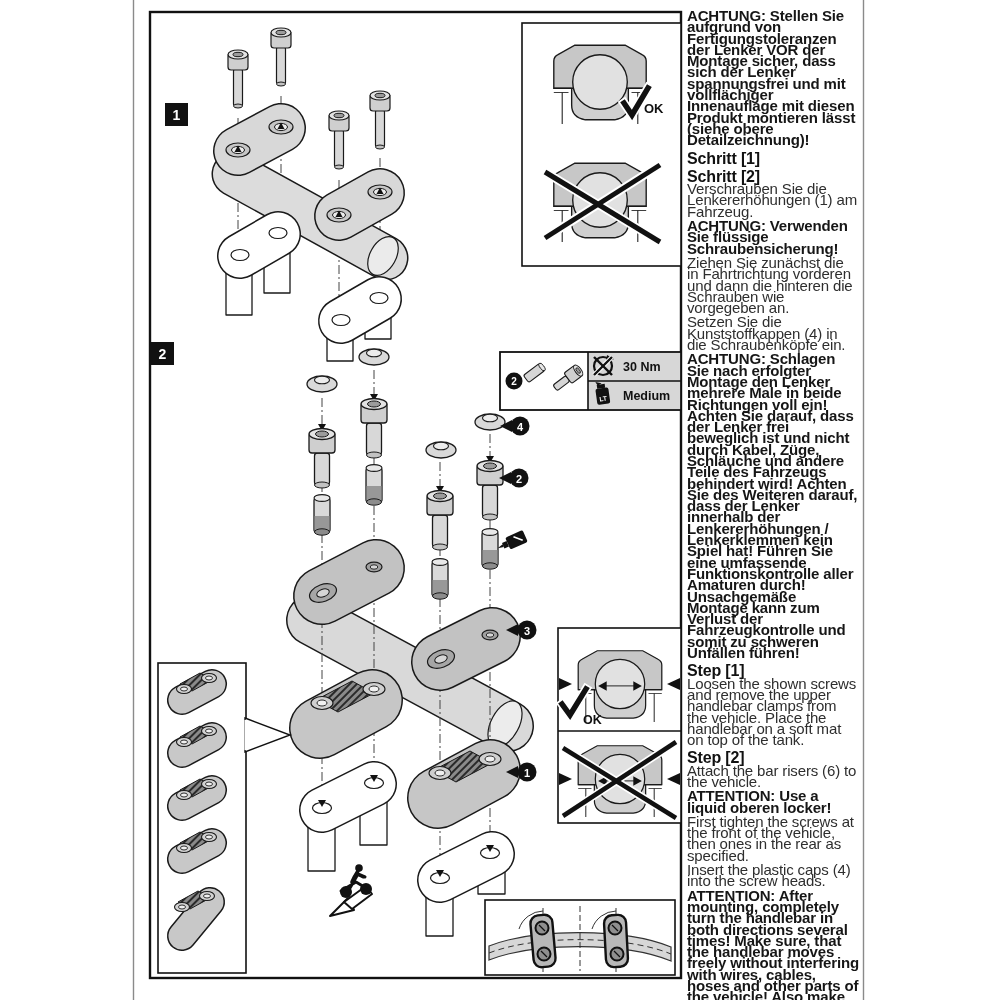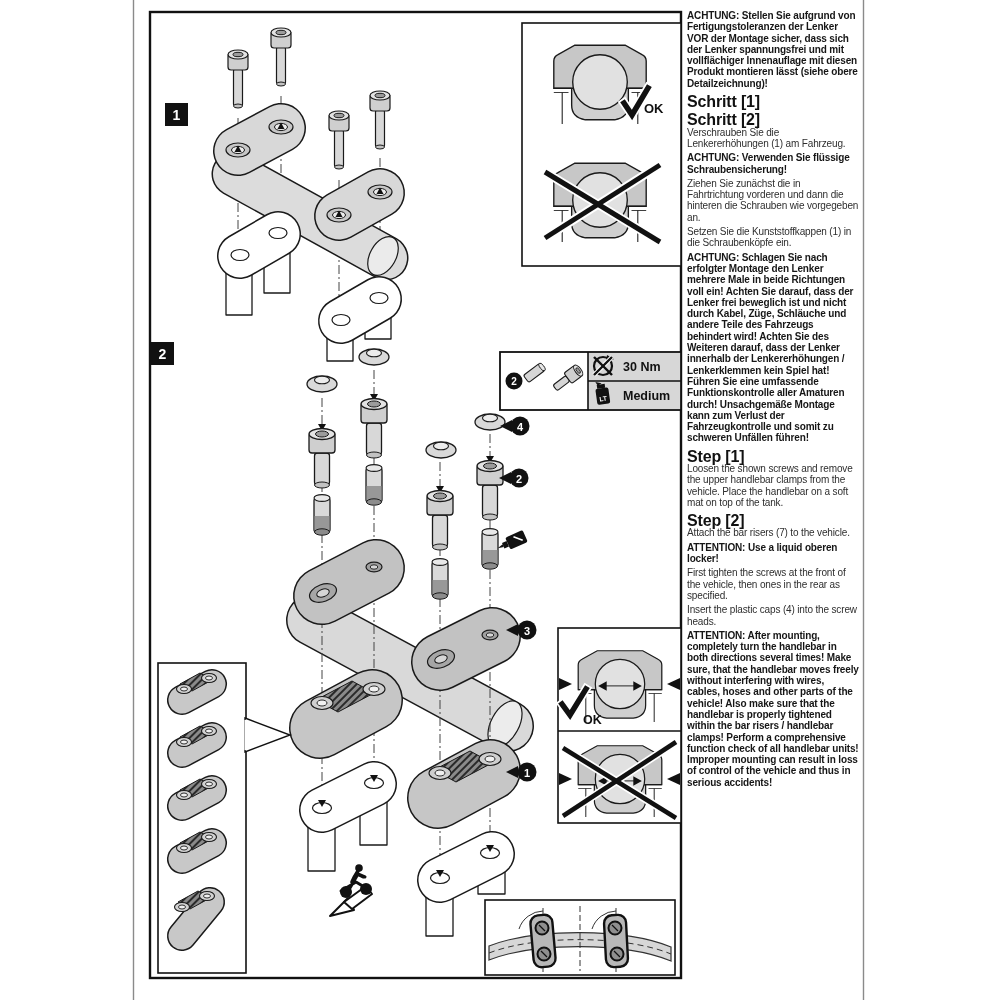--- a/index.html
+++ b/index.html
@@ -1,20 +1,20 @@
 <!DOCTYPE html>
 <html><head>
 <meta charset="utf-8">
 <style>
   html,body{margin:0;padding:0;background:#fff;}
   #page{position:relative;width:1000px;height:1000px;background:#fff;overflow:hidden;
         font-family:"Liberation Sans",sans-serif;}
   #art{position:absolute;left:0;top:0;}
   .text-column{position:absolute;left:687px;top:10px;width:172px;}
-  .blk{font-size:10px;line-height:11.3px;color:#2e2e2e;margin:0 0 3px 0;letter-spacing:-0.15px;}
+  .blk{font-size:15px;line-height:11.3px;color:#2e2e2e;margin:0 0 3px 0;letter-spacing:-0.15px;}
   .blk.b{font-weight:bold;color:#161616;}
   .blk.h{font-weight:bold;color:#111;font-size:16px;margin:7px 0 1px 0;}
   .blk.warn{margin-top:0;}
   .blk.section{margin-top:15px;}
   svg text{font-family:"Liberation Sans",sans-serif;}
   .svgt{font-weight:bold;fill:#111;}
 </style>
 </head>
 <body>
 
@@ -421,25 +421,25 @@
   </g>
 </svg>
 
 <div class="text-column">
       <p class="blk b">ACHTUNG: Stellen Sie aufgrund von Fertigungstoleranzen der Lenker VOR der Montage sicher, dass sich der Lenker spannungsfrei und mit vollflächiger Innenauflage mit diesen Produkt montieren lässt (siehe obere Detailzeichnung)!</p>
       <p class="blk h">Schritt [1]</p>
       <p class="blk h">Schritt [2]</p>
       <p class="blk">Verschrauben Sie die Lenkererhöhungen (1) am Fahrzeug.</p>
       <p class="blk b">ACHTUNG: Verwenden Sie flüssige Schraubensicherung!</p>
       <p class="blk">Ziehen Sie zunächst die in Fahrtrichtung vorderen und dann die hinteren die Schrauben wie vorgegeben an.</p>
-      <p class="blk">Setzen Sie die Kunststoffkappen (1) in die Schraubenköpfe ein.</p>
+      <p class="blk">Setzen Sie die Kunststoffkappen (4) in die Schraubenköpfe ein.</p>
       <p class="blk b warn">ACHTUNG: Schlagen Sie nach erfolgter Montage den Lenker mehrere Male in beide Richtungen voll ein! Achten Sie darauf, dass der Lenker frei beweglich ist und nicht durch Kabel, Züge, Schläuche und andere Teile des Fahrzeugs behindert wird! Achten Sie des Weiteren darauf, dass der Lenker innerhalb der Lenkererhöhungen / Lenkerklemmen kein Spiel hat! Führen Sie eine umfassende Funktionskontrolle aller Amaturen durch! Unsachgemäße Montage kann zum Verlust der Fahrzeugkontrolle und somit zu schweren Unfällen führen!</p>
       <p class="blk h">Step [1]</p>
       <p class="blk">Loosen the shown screws and remove the upper handlebar clamps from the vehicle. Place the handlebar on a soft mat on top of the tank.</p>
       <p class="blk h">Step [2]</p>
-      <p class="blk">Attach the bar risers (7) to the vehicle.</p>
+      <p class="blk">Attach the bar risers (6) to the vehicle.</p>
       <p class="blk b">ATTENTION: Use a liquid oberen locker!</p>
       <p class="blk">First tighten the screws at the front of the vehicle, then ones in the rear as specified.</p>
       <p class="blk">Insert the plastic caps (4) into the screw heads.</p>
       <p class="blk b warn">ATTENTION: After mounting, completely turn the handlebar in both directions several times! Make sure, that the handlebar moves freely without interfering with wires, cables, hoses and other parts of the vehicle! Also make sure that the handlebar is properly tightened within the bar risers / handlebar clamps! Perform a comprehensive function check of all handlebar units! Improper mounting can result in loss of control of the vehicle and thus in serious accidents!</p>
     </div>
 
 </div>
 
 </body></html>

